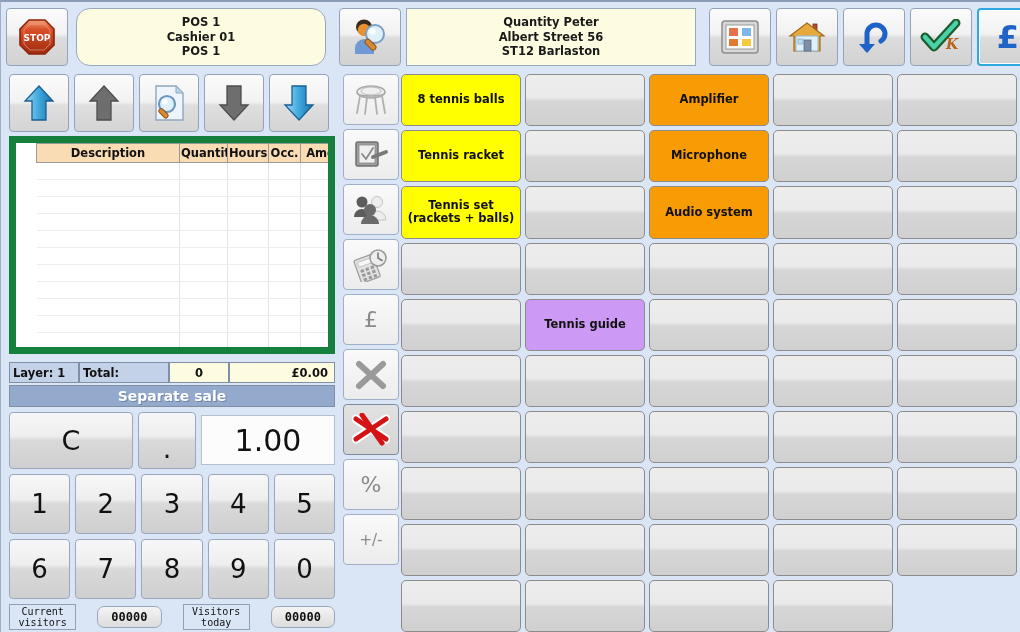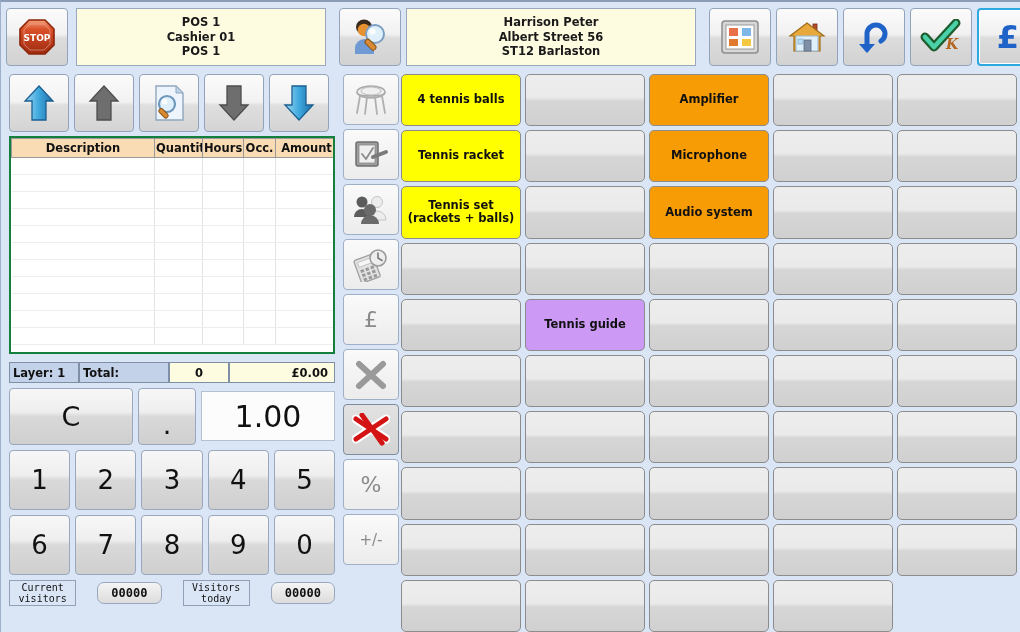--- a/index.html
+++ b/index.html
@@ -41,21 +41,21 @@
   .infopanel {
     height: 58px;
     background: #fdfbe0;
     border: 1px solid #9aa8bd;
     display: flex; flex-direction: column;
     align-items: center; justify-content: center;
     font-weight: bold; font-size: 11.5px; color: #1a1a1a;
     line-height: 1.28;
     flex: 0 0 auto;
   }
-  #pos-info { width: 250px; margin-left: 3px; }
+  #pos-info { width: 250px; margin-left: 3px; border-radius: 14px; }
   #cust-info { width: 290px; }
   .spacer-sm { width: 3px; flex: 0 0 auto; }
 
   
   .leftpanel {
     position: absolute; left: 4px; top: 72px;
     width: 334px; height: 556px;
   }
   .navrow {
     display: flex; gap: 5px; margin-bottom: 4px;
@@ -63,24 +63,25 @@
   }
   .navbtn {
     width: 60px; height: 58px;
     border: 1px solid #93a4ba; border-radius: 4px;
     background: linear-gradient(to bottom, #fbfbfb 0%, #f2f2f2 48%, #dfdfdf 54%, #d4d4d4 100%);
     display: flex; align-items: center; justify-content: center;
   }
 
   .table-wrap {
     margin: 0 4px;
-    border: 2px solid #15803d;
+    border: 7px solid #15803d;
     background: #fff;
     height: 218px;
     overflow: hidden;
+    padding-left: 20px;
   }
   table.txtable { width: 100%; border-collapse: collapse; table-layout: fixed; }
   table.txtable th {
     background: #fadcb4;
     border: 1px solid #9a9a9a;
     font-size: 11.5px; font-weight: bold; color: #111;
     height: 19px; padding: 0 1px;
     overflow: hidden; white-space: nowrap;
   }
   table.txtable td {
@@ -233,21 +234,21 @@
         <circle cx="14" cy="12" r="6.2" fill="#e8912f"></circle>
         <path d="M6 10 a8 8 0 0 1 16 0 l0 -1 a8 7 0 0 0 -16 0 z" fill="#2d1f14"></path>
         <path d="M5 30 a9.5 9 0 0 1 19 0 l0 6 l-19 0 z" fill="#6f9ad4"></path>
         <circle cx="25" cy="16" r="9" fill="#dff0fb" stroke="#7b9ec2" stroke-width="2"></circle>
         <circle cx="22.5" cy="13.5" r="3.2" fill="#ffffff" opacity="0.8"></circle>
         <rect x="14" y="24" width="13" height="5.4" rx="2.4" transform="rotate(45 20.5 26.7)" fill="#d98a33" stroke="#8a5418" stroke-width="1"></rect>
       </svg>
     </div>
 
     <div class="infopanel" id="cust-info">
-      <span>Harrison  Peter</span>
+      <span>Quantity  Peter</span>
       <span>Albert Street 56</span>
       <span>ST12 Barlaston</span>
     </div>
 
     <div class="spacer-sm"></div>
 
     <div class="icobtn">
       <svg width="40" height="36" viewBox="0 0 40 36">
         <rect x="2" y="2" width="36" height="32" rx="3" fill="#d7d7d7" stroke="#8d8d8d" stroke-width="1.5"></rect>
         <rect x="6" y="6" width="28" height="24" fill="#ffffff" stroke="#9a9a9a"></rect>
@@ -436,20 +437,21 @@
       </table>
     </div>
 
     <div class="totrow">
       <div class="totcell tc-layer">Layer: 1</div>
       <div class="totcell tc-label">Total:</div>
       <div class="totcell tc-qty">0</div>
       <div class="totcell tc-amt">£0.00</div>
     </div>
 
+    <div class="sepsale">Separate sale</div>
 
     <div class="keypad">
       <div class="krow">
         <div class="key key-c">C</div>
         <div class="key key-dot">.</div>
         <div class="key-disp">1.00</div>
       </div>
       <div class="krow" id="krow1">
           <div class="key key-num">1</div>
           <div class="key key-num">2</div>
@@ -556,21 +558,21 @@
     <div class="midbtn">
       <span class="txt">%</span>
     </div>
 
     <div class="midbtn">
       <span class="txt-sm">+/-</span>
     </div>
   </div>
 
   <div class="grid" id="product-grid">
-      <div class="pbtn c-yellow">4 tennis balls</div>
+      <div class="pbtn c-yellow">8 tennis balls</div>
       <div class="pbtn"></div>
       <div class="pbtn c-orange">Amplifier</div>
       <div class="pbtn"></div>
       <div class="pbtn"></div>
       <div class="pbtn c-yellow">Tennis racket</div>
       <div class="pbtn"></div>
       <div class="pbtn c-orange">Microphone</div>
       <div class="pbtn"></div>
       <div class="pbtn"></div>
       <div class="pbtn c-yellow">Tennis set (rackets + balls)</div>

